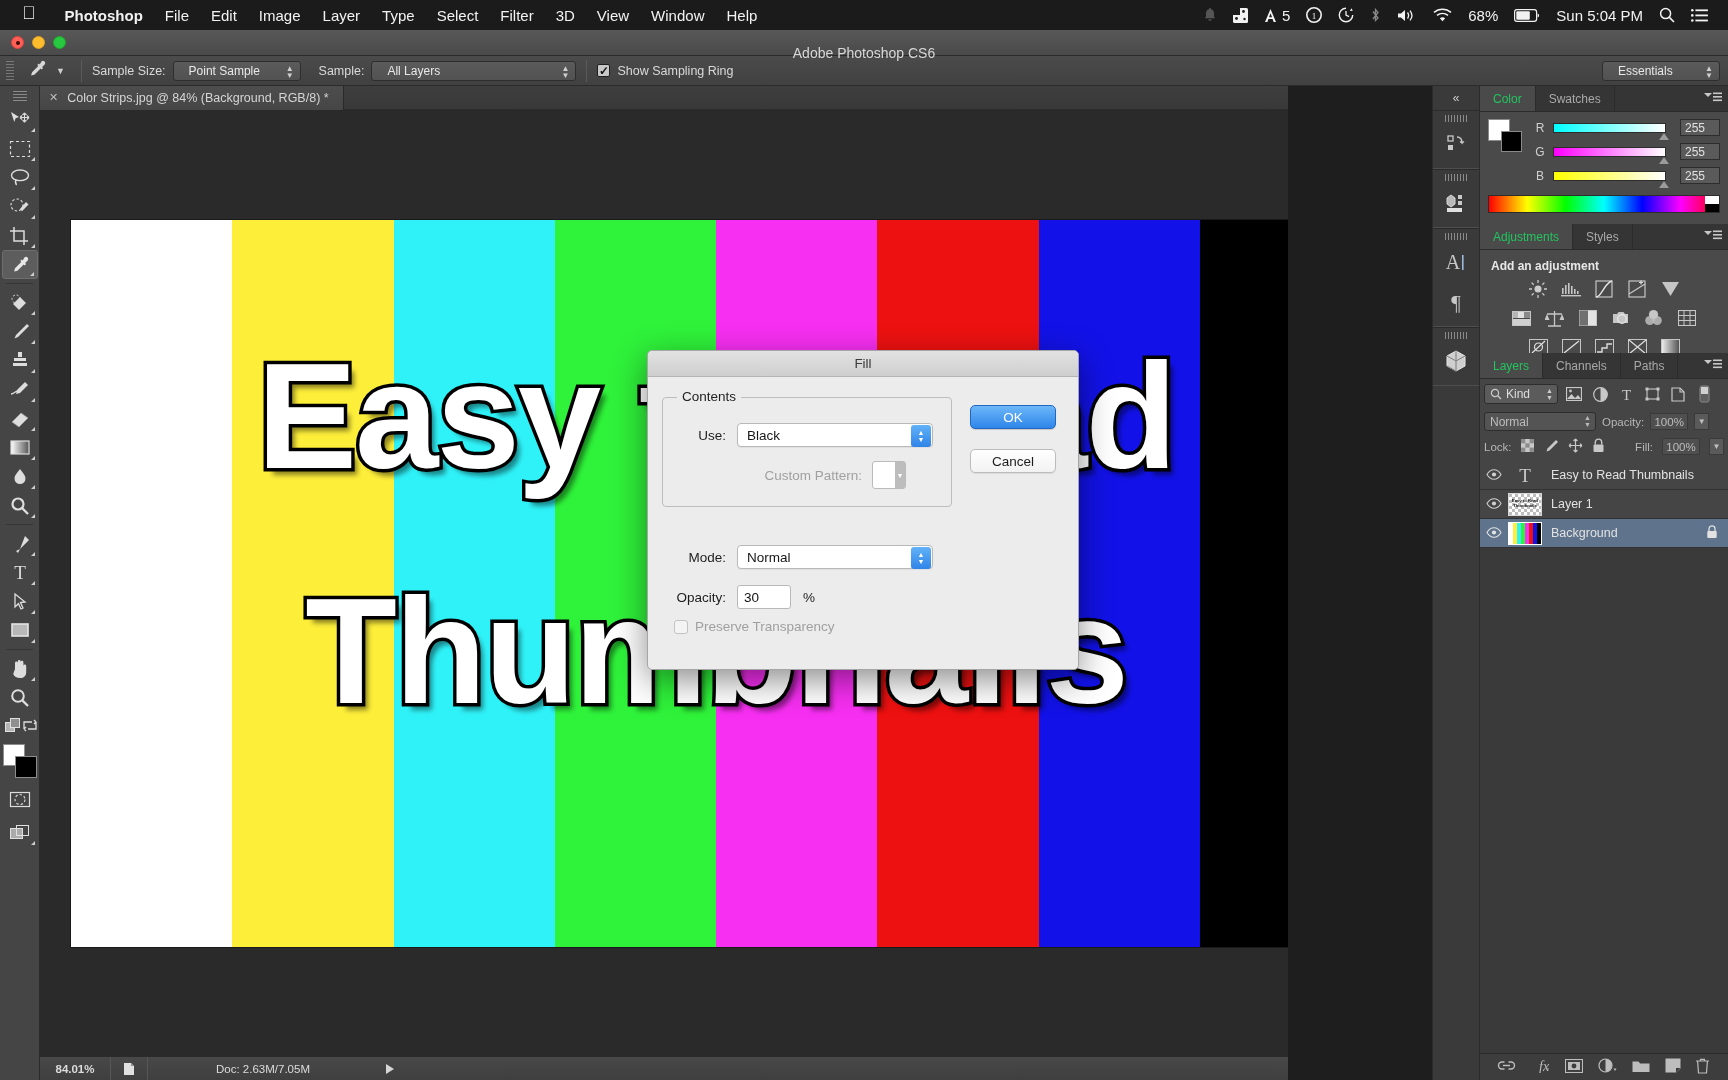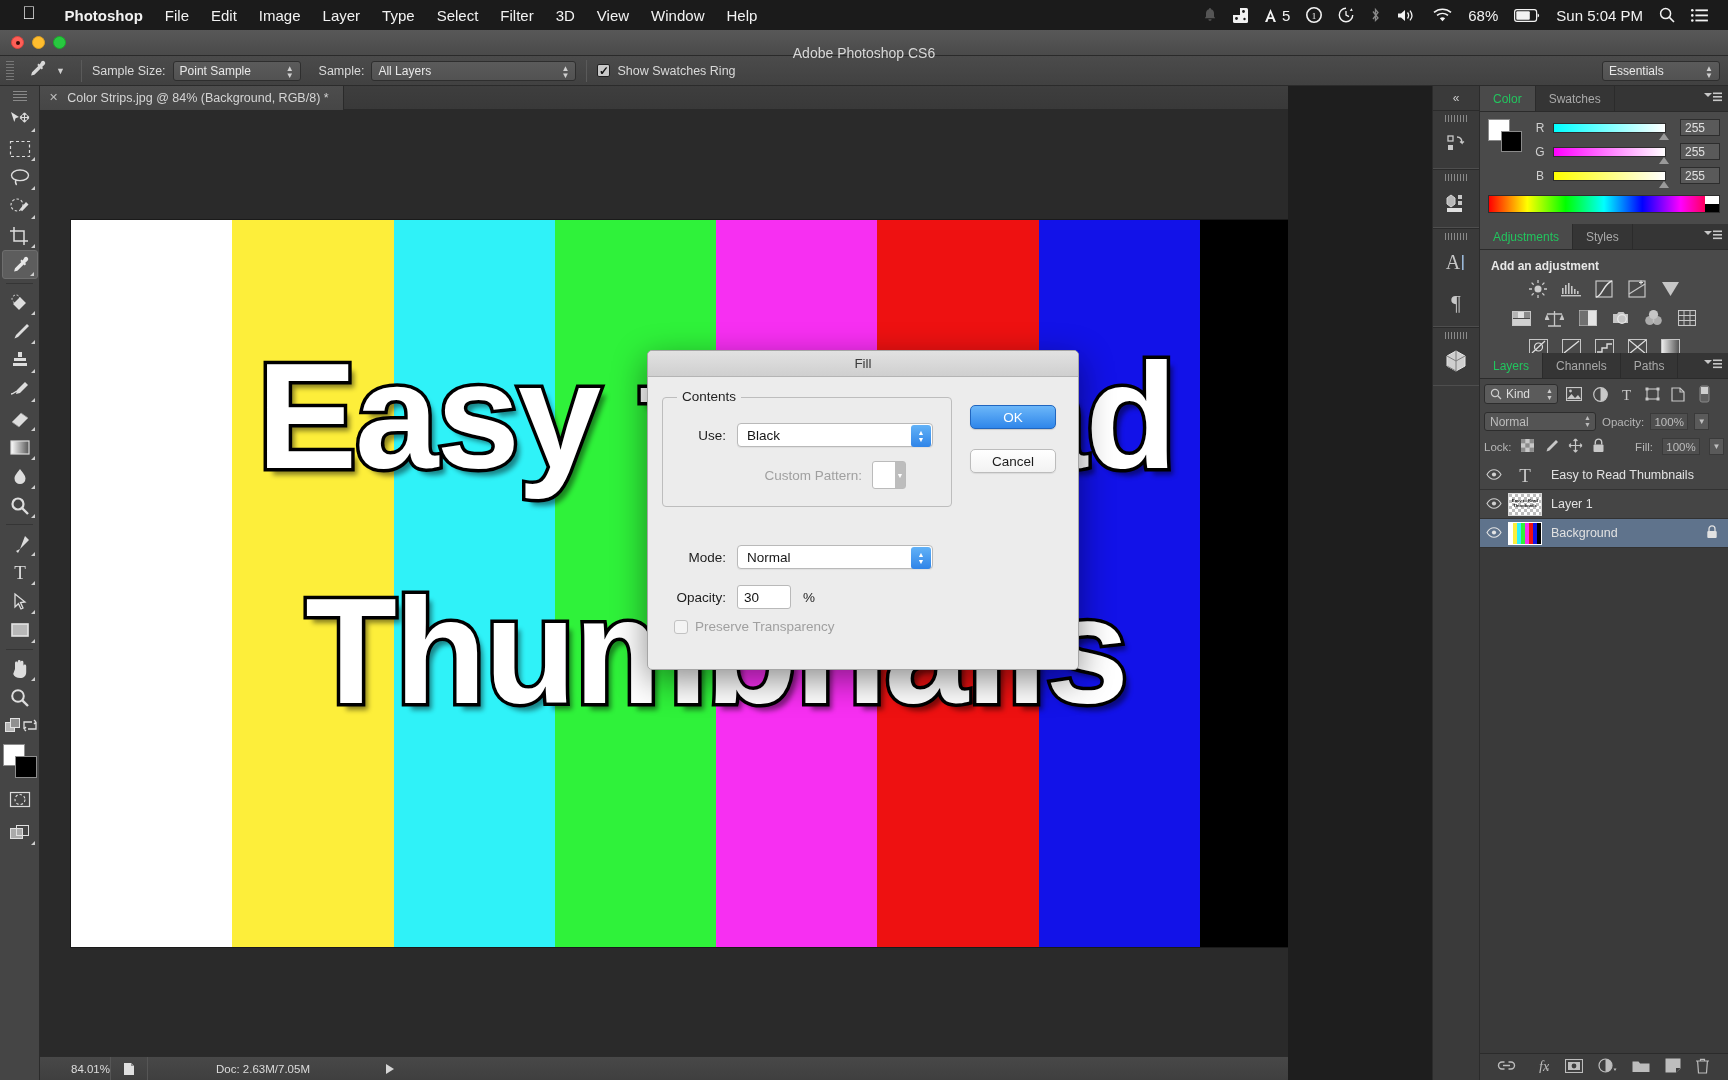--- a/index.html
+++ b/index.html
@@ -57,21 +57,21 @@
   .grip { width: 8px; height: 20px; margin: 0 6px 0 6px;
     background: repeating-linear-gradient(to bottom, #777 0 1px, transparent 1px 3px);
   }
   .tooltool { display:flex; align-items:center; padding: 0 6px; }
   .vsep { width:1px; height:22px; background:#2e2e2e; border-right:1px solid #5a5a5a; margin:0 10px; }
   .lbl { margin-right: 7px; color:#d9d9d9; }
   .pssel {
     height: 20px; background: linear-gradient(#5b5b5b,#525252);
     border: 1px solid #2e2e2e; border-radius: 3px;
     color: #e8e8e8; font-size: 12px;
-    display:flex; align-items:center; padding: 0 6px;
+    display:flex; align-items:center; padding: 0 15px;
     position: relative;
   }
   .pssel .arrows { position:absolute; right:6px; top:3px; font-size:8px; line-height:7px; color:#d0d0d0; }
   .chk { width:13px;height:13px;border:1px solid #1f1f1f;background:#c8c8c8;border-radius:2px;
     display:inline-flex;align-items:center;justify-content:center;margin-right:7px;
     color:#111; font-size:12px; font-weight:bold; }
   #essentials {
     position:absolute; right: 8px;
     width: 118px;
   }
@@ -137,21 +137,21 @@
   }
 
   
   #statusbar {
     position:absolute; left:40px; bottom:0; width:1248px; height:24px;
     background: linear-gradient(#484848,#3f3f3f);
     border-top:1px solid #2b2b2b;
     display:flex; align-items:center; font-size:11.5px; color:#dcdcdc;
     z-index:20;
   }
-  #statusbar .zoomv { width:70px; text-align:right; }
+  #statusbar .zoomv { width:70px; text-align:center;font-weight:bold; }
   #statusbar .sdiv { width:1px;height:24px;background:#2e2e2e;border-right:1px solid #565656; }
   #statusbar .docinfo { width:230px; text-align:center; }
   .play { width:0;height:0;border-left:8px solid #d6d6d6;border-top:5px solid transparent;border-bottom:5px solid transparent;margin:0 8px; }
 
   
   #minidock {
     position:absolute; top:86px; right:248px; width:48px; bottom:0;
     background:#3a3a3a; border-left:1px solid #2b2b2b; border-right:1px solid #2b2b2b;
     z-index:25;
   }
@@ -410,21 +410,21 @@
     <span>Point Sample</span>
     <span class="arrows">▲<br>▼</span>
   </div>
   <span class="lbl" style="margin-left:18px;">Sample:</span>
   <div class="pssel" style="width:205px;">
     <span>All Layers</span>
     <span class="arrows">▲<br>▼</span>
   </div>
   <div class="vsep"></div>
   <span class="chk">✓</span>
-  <span class="lbl">Show Swatches Ring</span>
+  <span class="lbl">Show Sampling Ring</span>
 
   <div class="pssel" id="essentials">
     <span>Essentials</span>
     <span class="arrows">▲<br>▼</span>
   </div>
 </div>
 
 <div id="toolbar">
   <div class="tgrip"></div>
 

